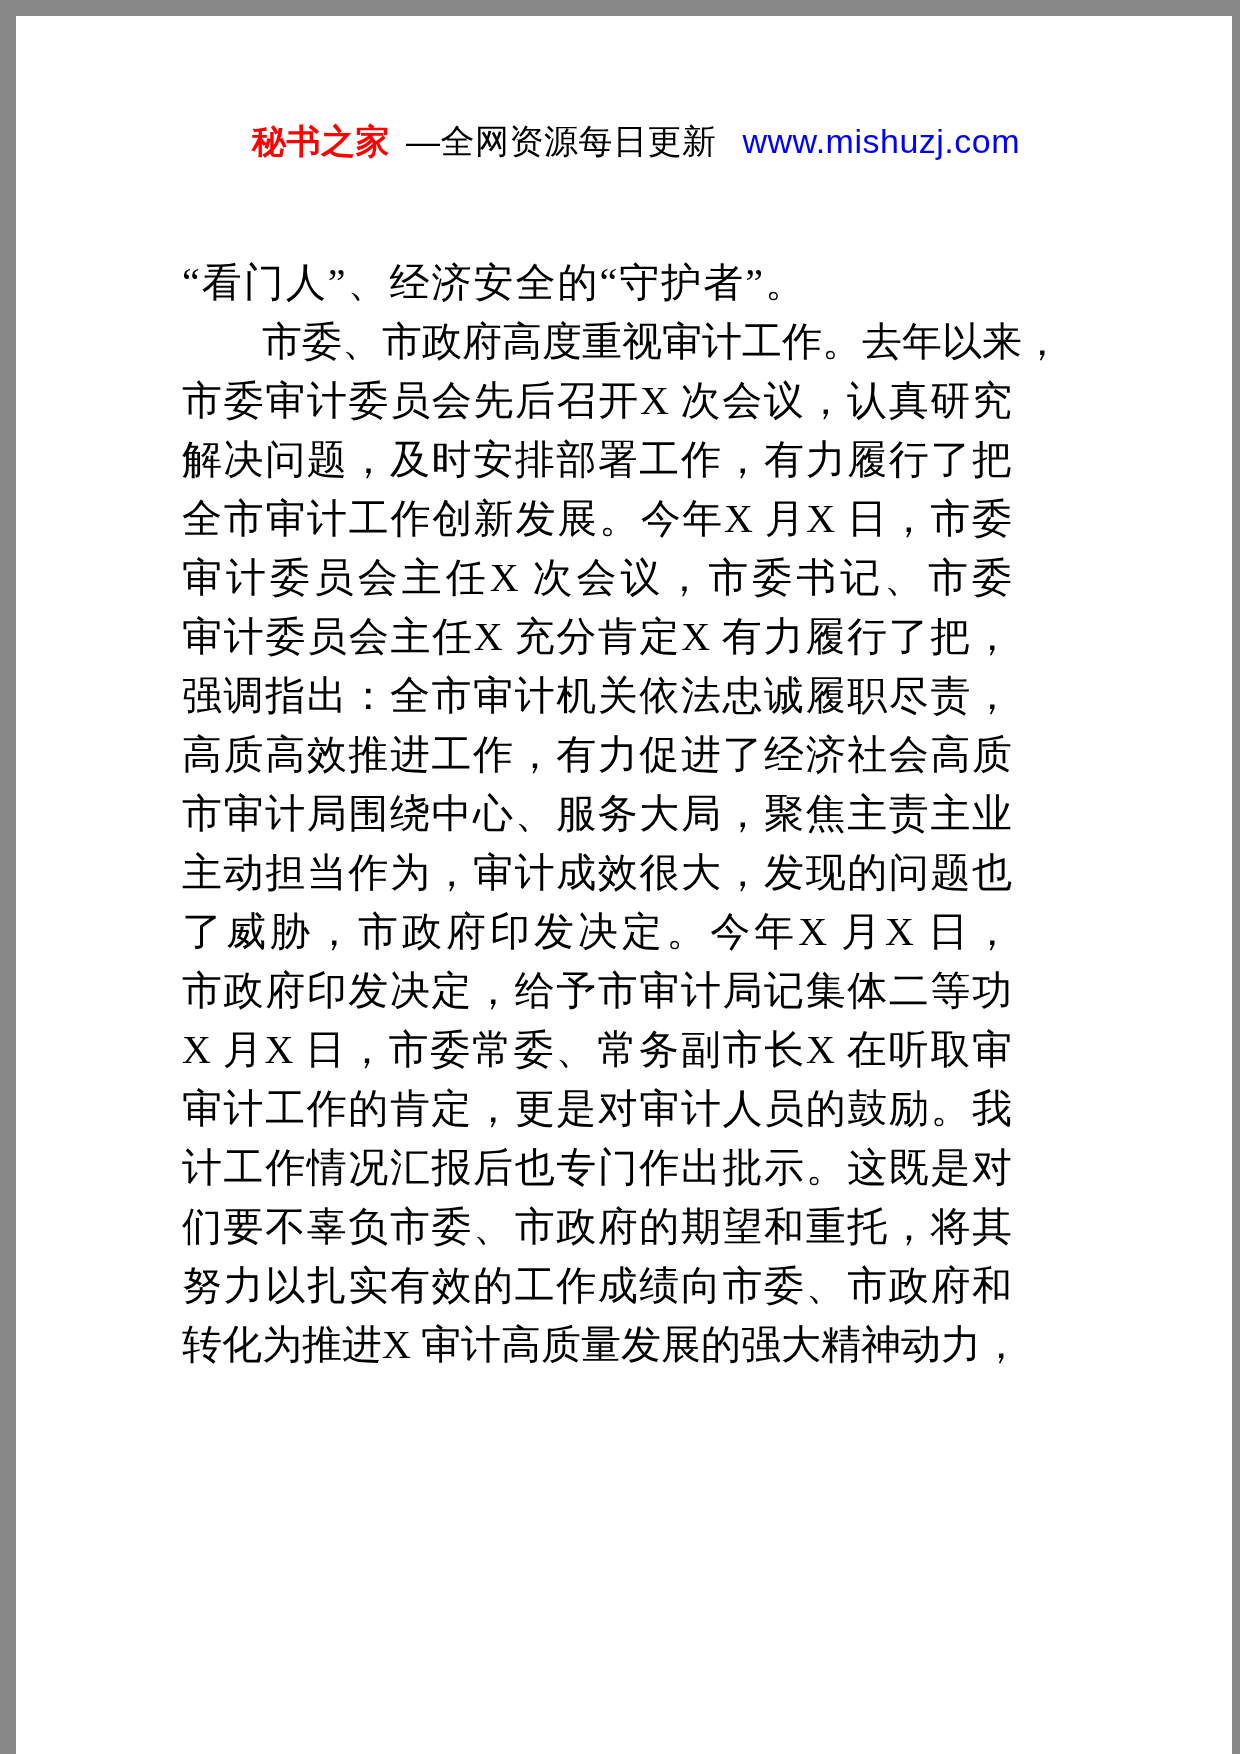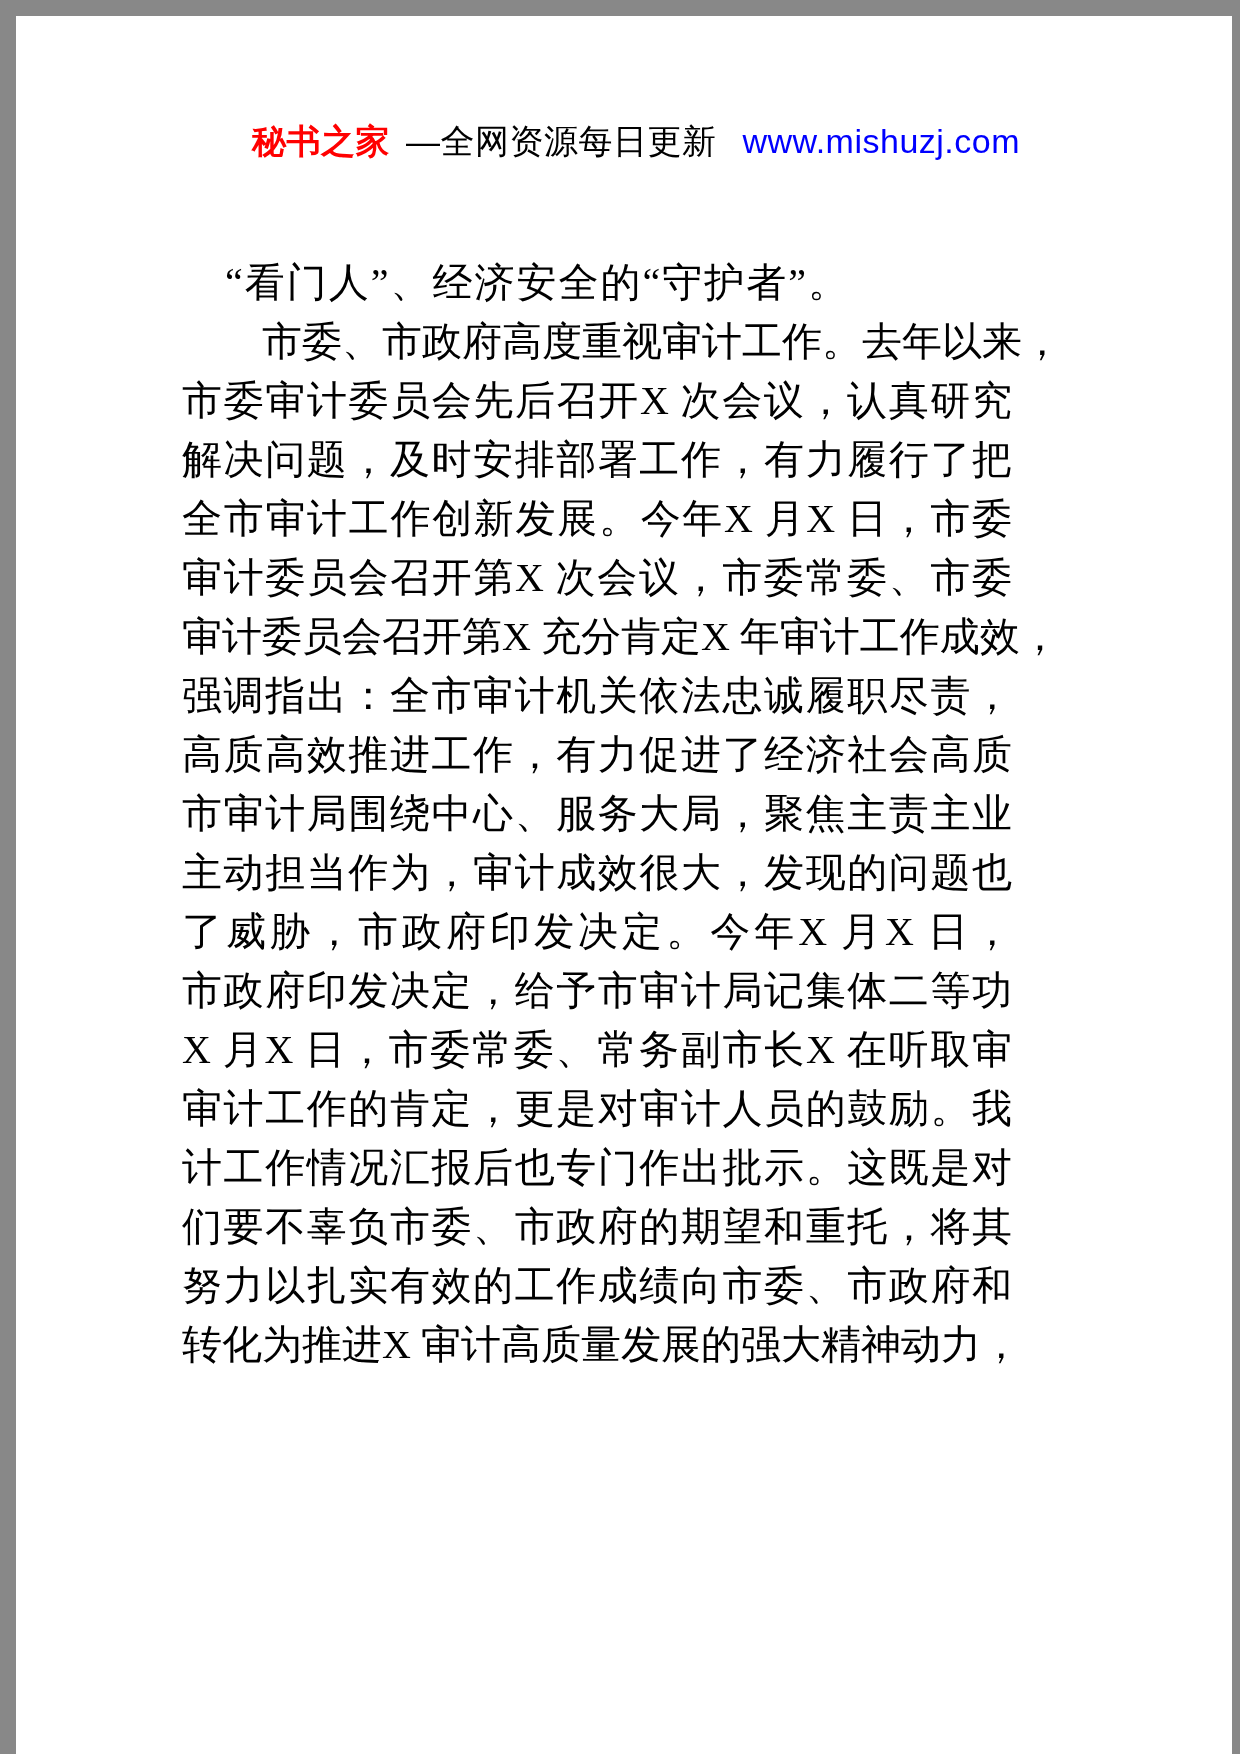--- a/index.html
+++ b/index.html
@@ -50,40 +50,39 @@
     text-align: justify;
     text-align-last: justify;
     text-justify: inter-character;
     white-space: nowrap;
     font-family: "Liberation Serif", "DejaVu Serif", serif;
   }
   .text-line.natural {
     text-align: left;
     text-align-last: left;
     letter-spacing: 2px;
-    margin-left: 43px;
   }
 </style>
 </head>
 <body>
 
 <div class="page">
 
   <div class="doc-header">
     <span class="brand">秘书之家</span><span class="tagline">—全网资源每日更新 </span><a class="site-url" href="#">www.mishuzj.com</a>
   </div>
 
   <div class="doc-body">
       <div class="text-line natural">“看门人”、经济安全的“守护者”。</div>
       <div class="text-line">　　市委、市政府高度重视审计工作。去年以来，</div>
       <div class="text-line">市委审计委员会先后召开X 次会议，认真研究</div>
       <div class="text-line">解决问题，及时安排部署工作，有力履行了把</div>
       <div class="text-line">全市审计工作创新发展。今年X 月X 日，市委</div>
-      <div class="text-line">审计委员会召开第X 次会议，市委常委、市委</div>
-      <div class="text-line">审计委员会召开第X 充分肯定X 年审计工作成效，</div>
+      <div class="text-line">审计委员会主任X 次会议，市委书记、市委</div>
+      <div class="text-line">审计委员会主任X 充分肯定X 有力履行了把，</div>
       <div class="text-line">强调指出：全市审计机关依法忠诚履职尽责，</div>
       <div class="text-line">高质高效推进工作，有力促进了经济社会高质</div>
       <div class="text-line">市审计局围绕中心、服务大局，聚焦主责主业</div>
       <div class="text-line">主动担当作为，审计成效很大，发现的问题也</div>
       <div class="text-line">了威胁，市政府印发决定。今年X 月X 日，</div>
       <div class="text-line">市政府印发决定，给予市审计局记集体二等功</div>
       <div class="text-line">X 月X 日，市委常委、常务副市长X 在听取审</div>
       <div class="text-line">审计工作的肯定，更是对审计人员的鼓励。我</div>
       <div class="text-line">计工作情况汇报后也专门作出批示。这既是对</div>
       <div class="text-line">们要不辜负市委、市政府的期望和重托，将其</div>

